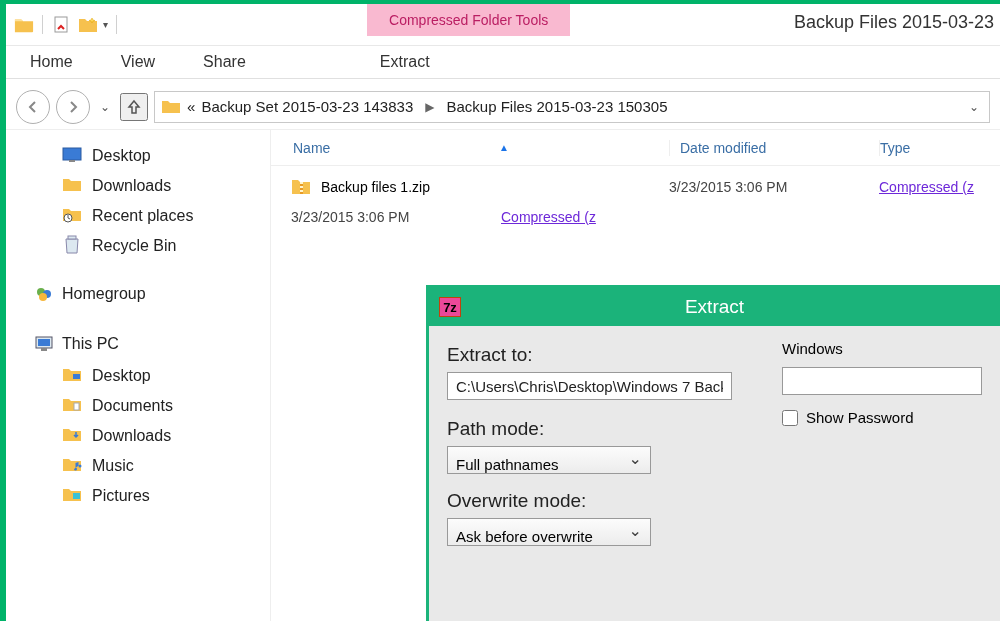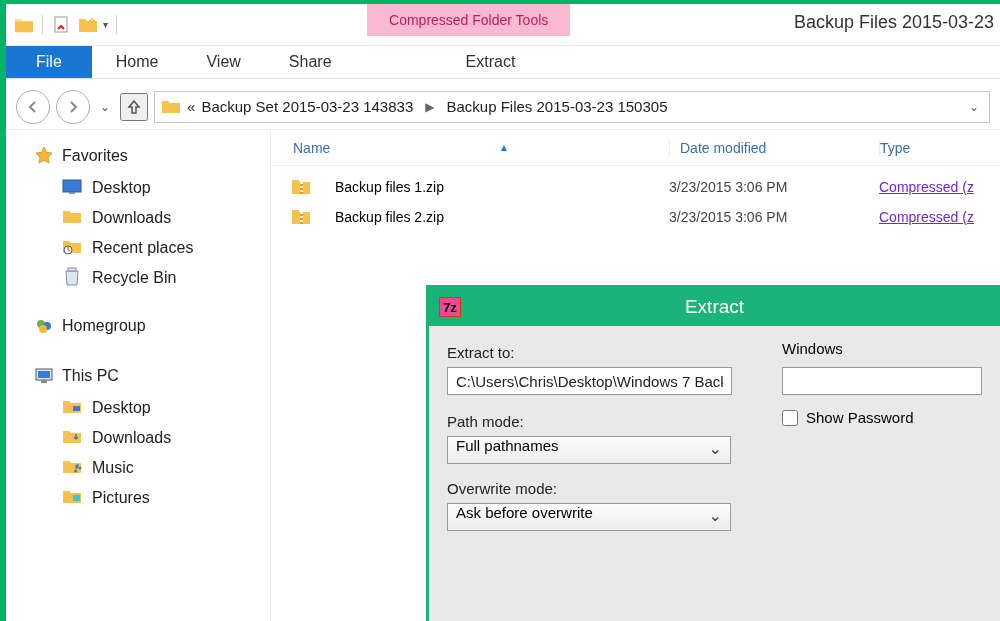--- a/index.html
+++ b/index.html
@@ -144,21 +144,21 @@
 .ch-type { flex:1; border-left: 1px solid #eee; }
 .sort-up { font-size: 10px; color:#1a73e8; margin-left: auto; margin-right: 160px; }
 
 .file-rows { padding-top: 6px; }
 .file-row {
   display: flex;
   align-items: center;
   height: 30px;
   padding: 0 10px 0 20px;
 }
-.fr-name { width: 378px; display:flex; align-items:center; gap:24px; }
+.fr-name { width: 378px; display:flex; align-items:center; gap:10px; }
 .fr-date { width: 210px; color:#444; }
 .fr-type { color:#6d28d9;text-decoration:underline; }
 
 
 .extract-dialog {
   position: absolute;
   top: 155px;
   left: 155px;
   right: 0;
   bottom: 0;
@@ -187,29 +187,29 @@
   border: 1px solid #c2410c;
 }
 .ed-title-text {
   position:absolute;
   left:50%;
   transform:translateX(-50%);
 }
 .ed-body { padding: 14px 18px; display:flex; gap: 50px; }
 .ed-left { flex: 1; }
 .ed-right { width: 200px; }
-.ed-label { font-size: 15px; color:#222; margin-bottom: 6px; margin-top: 4px; }
+.ed-label { font-size: 19px; color:#222; margin-bottom: 6px; margin-top: 4px; }
 .ed-inputrow { display:flex; gap:6px; margin-bottom: 18px; }
 .ed-input {
   flex:1; height: 28px; border:1px solid #999; background:#fff; padding: 0 8px; font-size:15px; color:#222;
 }
 .ed-select {
-  width: 284px; height: 28px; border:1px solid #999; background: linear-gradient(#fcfcfc,#ececec);
+  width: 204px; height: 28px; border:1px solid #999; background: linear-gradient(#fcfcfc,#ececec);
   font-size:15px; padding: 0 8px; position: relative;
-  display:flex; align-items:flex-start;
+  display:flex; align-items:flex-end;
 }
 .ed-select::after { content:"⌄"; position:absolute; right:8px; color:#444; font-size:16px; top:2px; }
 .ed-block { margin-bottom: 16px; }
 .fieldset-label { font-size:15px; margin-bottom: 10px; }
 .ed-pwd { width: 100%; height: 28px; border:1px solid #999; background:#fff; margin-bottom: 14px; }
 .ed-check { display:flex; align-items:center; gap:8px; font-size:15px; }
 .ed-check input { width:16px; height:16px; }
 
 svg { display:block; }
 </style>
@@ -240,21 +240,20 @@
           </svg>
       </button>
       <span class="qat-drop">▾</span>
       <div class="qat-sep"></div>
     </div>
     <div class="ctx-tab">Compressed Folder Tools</div>
     <div class="window-title">Backup Files 2015-03-23</div>
   </div>
 
   <div class="ribbon-tabs">
-    <button class="tab file">File</button>
     <button class="tab">Home</button>
     <button class="tab">View</button>
     <button class="tab">Share</button>
     <button class="tab" style="margin-left:50px; padding-left:60px; padding-right:60px;">Extract</button>
     <div class="ribbon-underline"></div>
   </div>
 
   <div class="nav-bar">
     <button class="nav-btn">
       <svg width="16" height="16" viewBox="0 0 16 16">
@@ -283,28 +282,20 @@
       <span class="addr-sep">▶</span>
       <span class="addr-seg">Backup Files 2015-03-23 150305</span>
       <span class="addr-dd">⌄</span>
     </div>
   </div>
 
   <div class="content">
     <div class="sidebar">
 
       <div class="nav-group">
-        <div class="nav-head">
-          <span class="ico">
-            <svg width="20" height="20" viewBox="0 0 20 20">
-                <path fill="#f6b73c" stroke="#d89a1f" d="M10 1l2.5 5.5L18 7l-4 4 1 6-5-3-5 3 1-6L2 7l5.5-.5z"></path>
-              </svg>
-          </span>
-          <span>Favorites</span>
-        </div>
         <div class="nav-item">
           <span class="ico">
               <svg width="20" height="16" viewBox="0 0 20 16">
                 <rect x="1" y="1" width="18" height="12" fill="#3a7bd5" stroke="#2a5aa0"></rect>
                 <rect x="7" y="13" width="6" height="2" fill="#888"></rect>
               </svg>
             </span>
           <span>Desktop</span>
         </div>
         <div class="nav-item">
@@ -361,20 +352,29 @@
           <span>This PC</span>
         </div>
         <div class="nav-item">
           <span class="ico">
               <svg width="20" height="16" viewBox="0 0 20 16">
                 <path fill="#f6c14e" d="M1 2h6l2 2h10v10H1z"></path>
                 <rect x="11" y="7" width="7" height="5" fill="#3a7bd5"></rect>
               </svg>
             </span>
           <span>Desktop</span>
+        </div>
+        <div class="nav-item">
+          <span class="ico">
+              <svg width="20" height="16" viewBox="0 0 20 16">
+                <path fill="#f6c14e" d="M1 2h6l2 2h10v10H1z"></path>
+                <rect x="12" y="6" width="5" height="7" fill="#fff" stroke="#aaa"></rect>
+              </svg>
+            </span>
+          <span>Documents</span>
         </div>
         <div class="nav-item">
           <span class="ico">
               <svg width="20" height="16" viewBox="0 0 20 16">
                 <path fill="#f6c14e" d="M1 2h6l2 2h10v10H1z"></path>
                 <path d="M14 5v5m-2-2l2 2 2-2" stroke="#3a7bd5" stroke-width="1.5" fill="none"></path>
               </svg>
             </span>
           <span>Downloads</span>
         </div>
@@ -420,32 +420,20 @@
                   <rect x="9" y="8" width="3" height="2" fill="#fff4cc"></rect>
                   <rect x="9" y="12" width="3" height="2" fill="#fff4cc"></rect>
                 </svg>
               </span>
             <span>Backup files 1.zip</span>
           </div>
           <div class="fr-date">3/23/2015 3:06 PM</div>
           <div class="fr-type">Compressed (z</div>
         </div>
         <div class="file-row">
-          <div class="fr-name">
-            <span class="ico">
-                <svg width="20" height="18" viewBox="0 0 20 18">
-                  <path fill="#f6c14e" d="M1 2h6l2 2h10v12H1z"></path>
-                  <rect x="9" y="4" width="3" height="12" fill="#e89a24"></rect>
-                  <rect x="9" y="4" width="3" height="2" fill="#fff4cc"></rect>
-                  <rect x="9" y="8" width="3" height="2" fill="#fff4cc"></rect>
-                  <rect x="9" y="12" width="3" height="2" fill="#fff4cc"></rect>
-                </svg>
-              </span>
-            <span>Backup files 2.zip</span>
-          </div>
           <div class="fr-date">3/23/2015 3:06 PM</div>
           <div class="fr-type">Compressed (z</div>
         </div>
       </div>
 
       <div class="extract-dialog">
         <div class="ed-title">
           <div class="ed-title-icon">7z</div>
           <div class="ed-title-text">Extract</div>
         </div>

